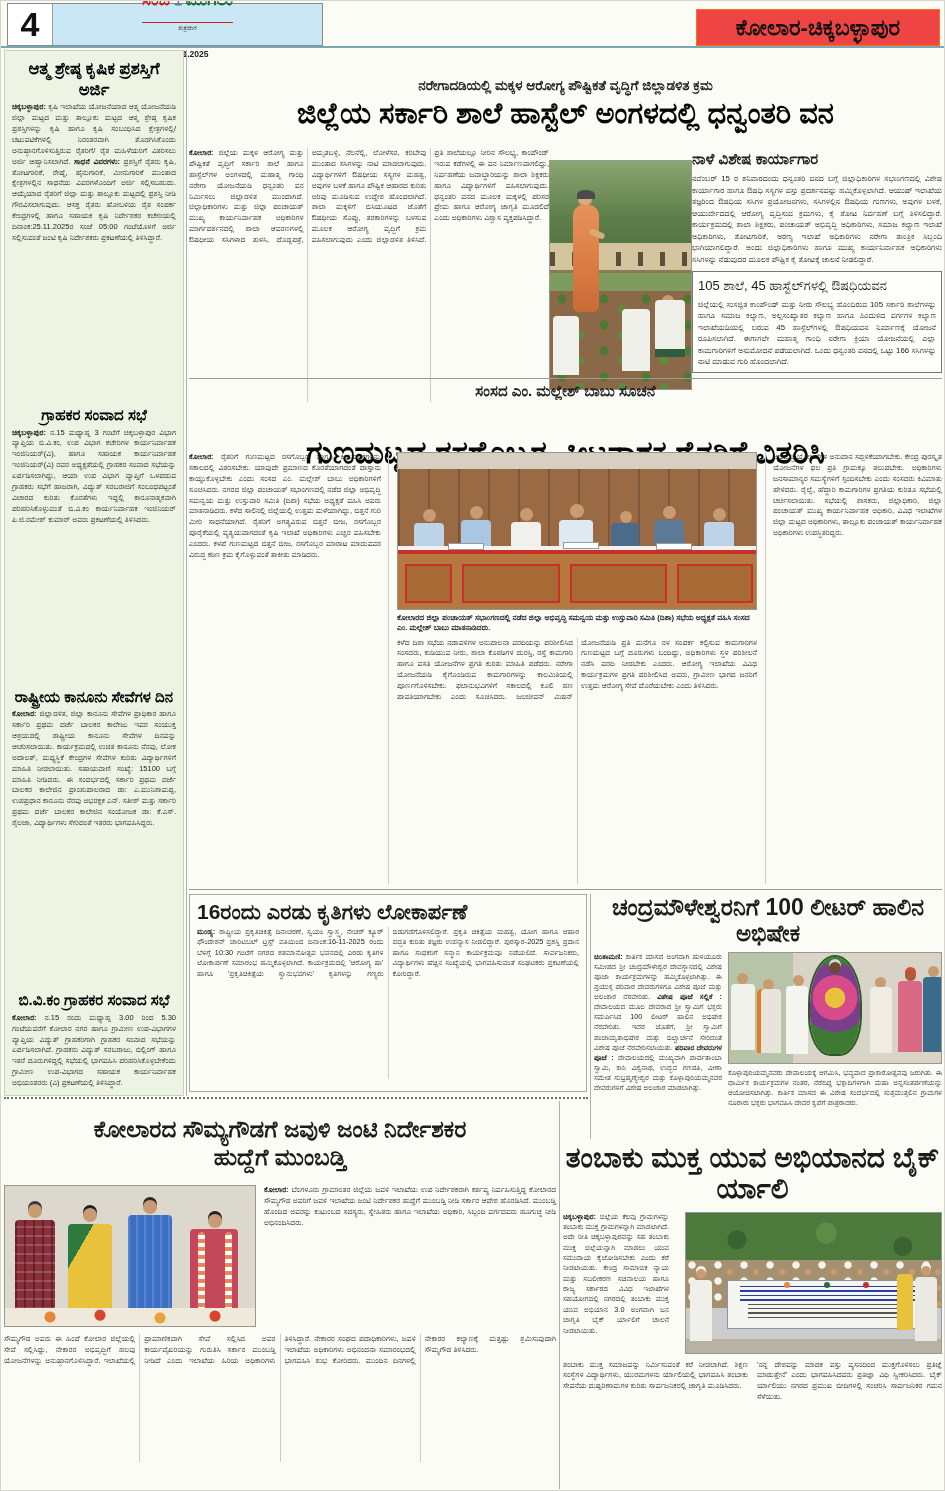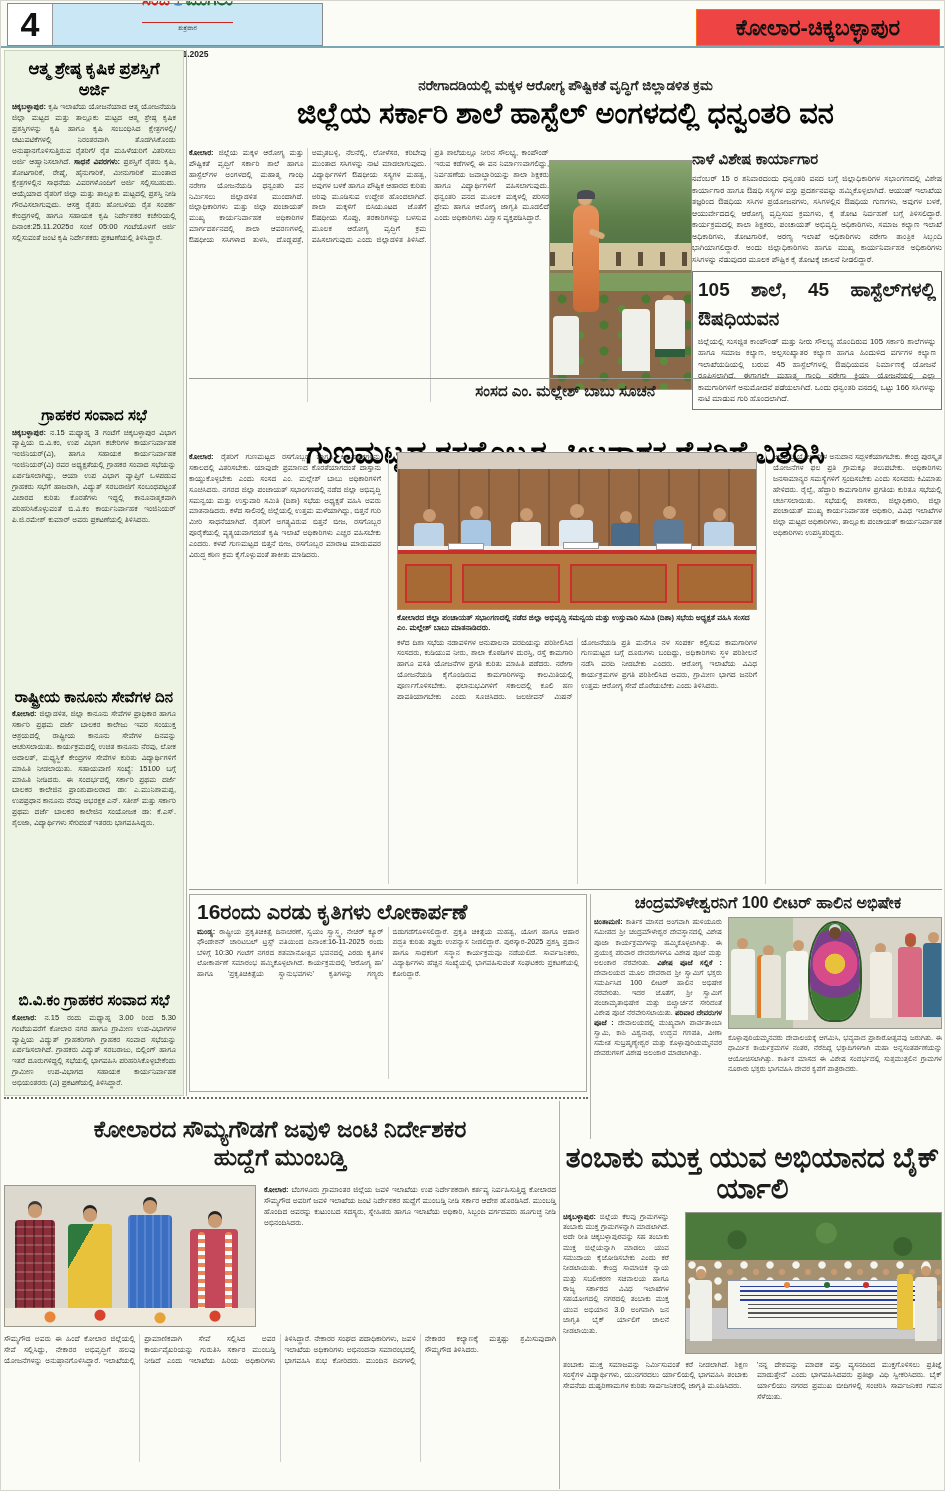--- a/index.html
+++ b/index.html
@@ -33,37 +33,37 @@
   
   .a1{position:absolute;left:188px;top:50px;width:753px;height:324px;margin-top:27px;}
   .kicker{text-align:center;font-size:13.5px;font-weight:600;color:#222;}
   .head-xl{text-align:center;font-size:29px;font-weight:bold;line-height:1.12;color:#060606;margin-top:3px;}
   .a1row{position:absolute;top:70px;left:0;right:0;bottom:0;display:flex;}
   .a1text{width:360px;column-count:3;column-gap:8px;column-rule:1px solid #ccc;font-size:7.5px;line-height:1.45;}
   .a1photo{width:143px;height:230px;margin-top:12px;flex:none;}
   .a1side{flex:1;font-size:7.8px;line-height:1.48;}
   .sideh{font-size:15px;font-weight:bold;margin:0 0 3px;}
   .sidebox{border:1px solid #777;padding:4px 5px;margin-top:6px;background:#fdfdf9;}
-  .sideh2{font-size:19px;font-weight:bold;margin:0 0 3px;}
+  .sideh2{font-size:13px;font-weight:normal;margin:0 0 3px;}
   
   .a2{position:absolute;left:188px;top:381px;width:753px;height:502px;}
   .a2row{position:absolute;top:70px;left:0;right:0;bottom:0;display:flex;gap:8px;}
   .a2left{width:200px;font-size:7.5px;line-height:1.45;border-right:1px solid #ccc;padding-right:7px;box-sizing:border-box;}
   .a2mid{width:360px;display:flex;flex-direction:column;}
   .a2cap{font-size:7.6px;font-weight:bold;line-height:1.35;margin:3px 0 4px;}
   .a2midtext{flex:1;column-count:2;column-gap:8px;column-rule:1px solid #ccc;font-size:7.5px;line-height:1.45;}
   .a2right{flex:1;font-size:7.5px;line-height:1.45;border-left:1px solid #ccc;padding-left:7px;}
   
   .a3{position:absolute;left:188px;top:893px;width:398px;height:198px;border:1px solid #a8a8a2;background:#fdfdf8;
       padding:5px 7px;box-sizing:border-box;}
   .a3h{font-size:21px;font-weight:bold;line-height:1.1;margin-bottom:4px;}
   .a3body{column-count:2;column-gap:9px;column-rule:1px solid #ccc;font-size:7.3px;line-height:1.42;height:152px;overflow:hidden;}
   
   .a4{position:absolute;left:593px;top:893px;width:348px;height:245px;}
-  .a4h{font-size:16px;font-weight:bold;text-align:center;line-height:1.15;}
+  .a4h{font-size:23px;font-weight:bold;text-align:center;line-height:1.15;}
   .a4row{display:flex;gap:6px;margin-top:5px;}
   .a4left{width:128px;flex:none;font-size:7.2px;line-height:1.4;}
   .a4rc{flex:1;}
   .a4photo{width:100%;height:112px;}
   .a4below{font-size:7.2px;line-height:1.4;margin-top:4px;}
   
   .bl{position:absolute;left:3px;top:1100px;width:552px;height:388px;}
   .blh{width:430px;margin:14px auto;text-align:center;font-size:23px;font-weight:bold;line-height:1.22;}
   .blrow{display:flex;gap:8px;margin-top:9px;}
   .blphoto{width:252px;height:142px;flex:none;}
@@ -309,18 +309,18 @@
         </div>
         <div class="abs" style="left:0;right:0;bottom:0;height:10%;background:#b8b2a4;"></div>
         <div class="hd" style="left:4%;top:40%;width:10px;height:10px;box-shadow:0 -3px 0 #f5f5f0;"></div>
         <div class="prs" style="left:1.5%;top:48%;width:22px;height:44%;background:#f0f0ea;"></div>
         <div class="hd" style="right:4%;top:38%;width:10px;height:10px;box-shadow:0 -3px 0 #f5f5f0;"></div>
         <div class="prs" style="right:1.5%;top:46%;width:22px;height:46%;background:#eaeae2;"></div>
         <div class="prs" style="right:11%;top:44%;width:16px;height:40%;background:#e8c23a;"></div>
       </div>
     </div>
     <div class="brbottom">
-      <div class="brb j">ತಂಬಾಕು ಮುಕ್ತ ಸಮಾಜವನ್ನು ನಿರ್ಮಿಸುವಂತೆ ಕರೆ ನೀಡಲಾಗಿದೆ. ಶಿಕ್ಷಣ ಸಂಸ್ಥೆಗಳ ವಿದ್ಯಾರ್ಥಿಗಳು, ಯುನಗರದಲು ರ್ಯಾಲಿಯಲ್ಲಿ ಭಾಗವಹಿಸಿ ತಂಬಾಕು ಸೇವನೆಯ ದುಷ್ಪರಿಣಾಮಗಳ ಕುರಿತು ಸಾರ್ವಜನಿಕರಲ್ಲಿ ಜಾಗೃತಿ ಮೂಡಿಸಿದರು.</div>
+      <div class="brb j">ತಂಬಾಕು ಮುಕ್ತ ಸಮಾಜವನ್ನು ನಿರ್ಮಿಸುವಂತೆ ಕರೆ ನೀಡಲಾಗಿದೆ. ಶಿಕ್ಷಣ ಸಂಸ್ಥೆಗಳ ವಿದ್ಯಾರ್ಥಿಗಳು, ಯುರಮಗಳನು ರ್ಯಾಲಿಯಲ್ಲಿ ಭಾಗವಹಿಸಿ ತಂಬಾಕು ಸೇವನೆಯ ದುಷ್ಪರಿಣಾಮಗಳ ಕುರಿತು ಸಾರ್ವಜನಿಕರಲ್ಲಿ ಜಾಗೃತಿ ಮೂಡಿಸಿದರು.</div>
       <div class="brb j">'ನನ್ನ ದೇಶವನ್ನು ಮಾದಕ ವಸ್ತು ವ್ಯಸನದಿಂದ ಮುಕ್ತಗೊಳಿಸಲು ಪ್ರತಿಜ್ಞೆ ಮಾಡುತ್ತೇನೆ' ಎಂದು ಭಾಗವಹಿಸಿದವರು ಪ್ರತಿಜ್ಞಾ ವಿಧಿ ಸ್ವೀಕರಿಸಿದರು. ಬೈಕ್ ರ್ಯಾಲಿಯು ನಗರದ ಪ್ರಮುಖ ಬೀದಿಗಳಲ್ಲಿ ಸಂಚರಿಸಿ ಸಾರ್ವಜನಿಕರ ಗಮನ ಸೆಳೆಯಿತು.</div>
     </div>
   </div>
 
 </div>
 
 </body></html>

